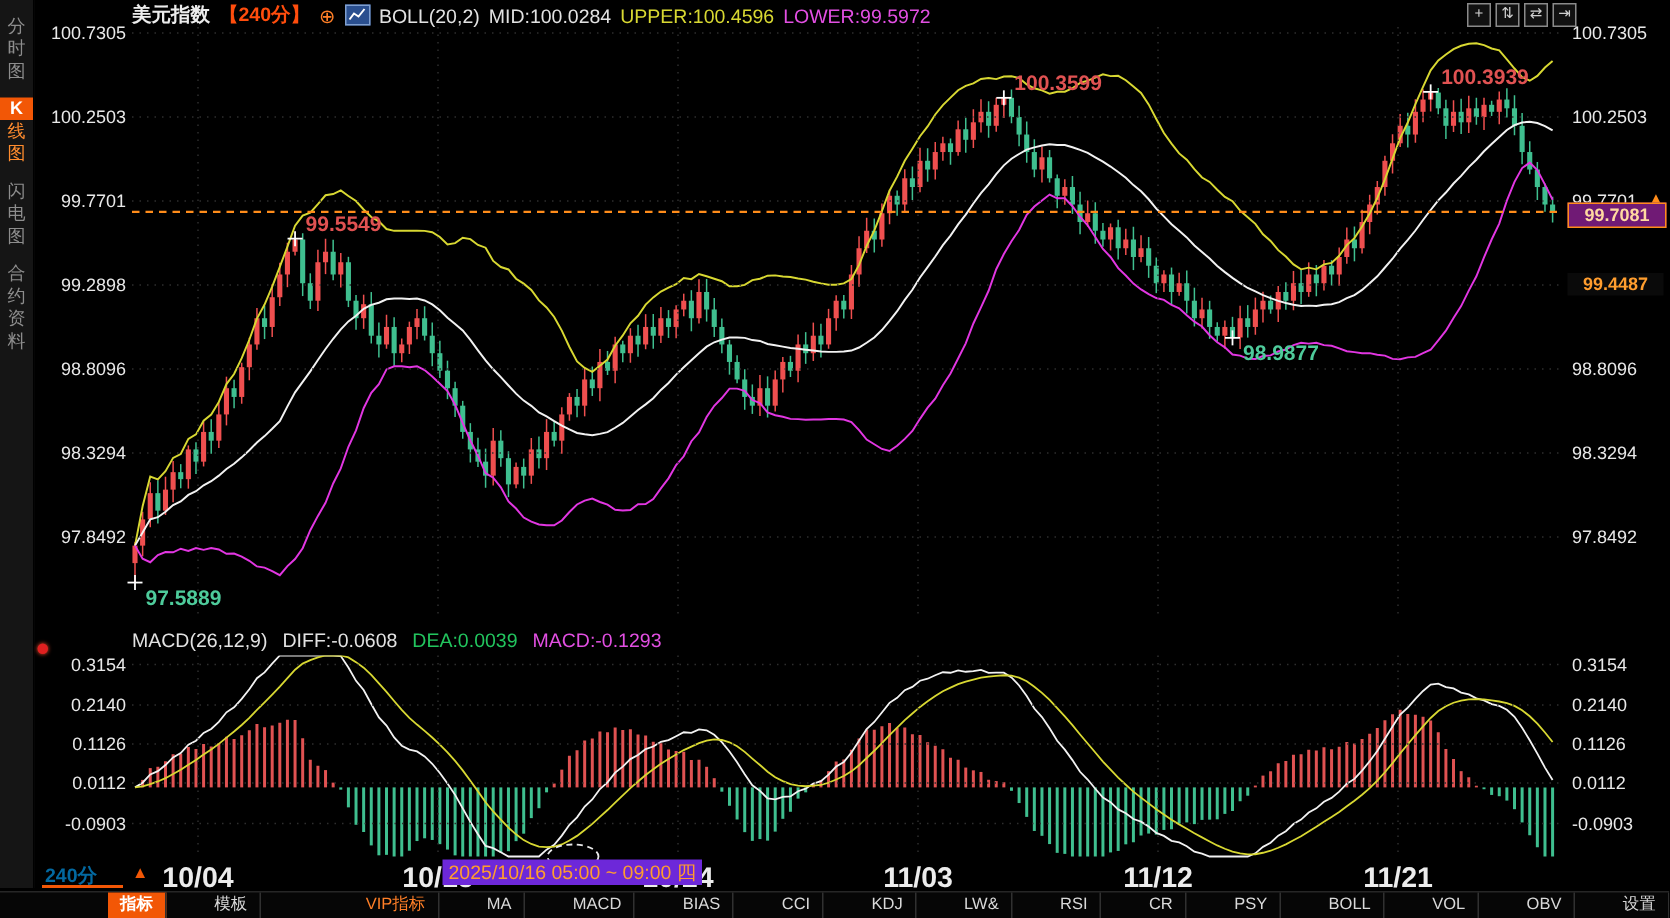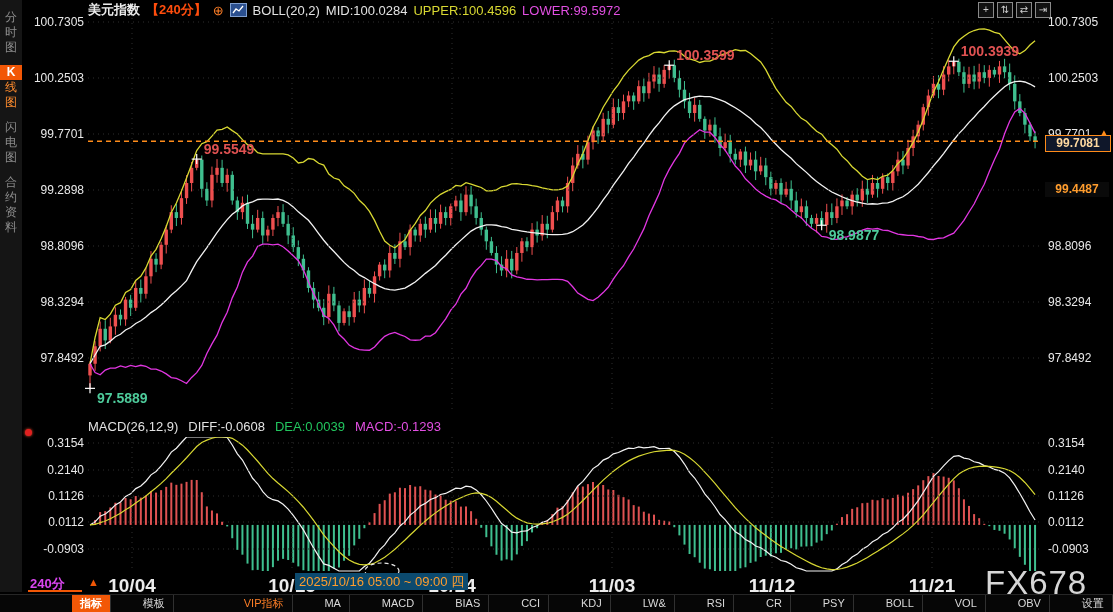--- a/index.html
+++ b/index.html
@@ -21,33 +21,33 @@
   .h-yellow{color:#d8d832;}
   .h-mag{color:#e24fe2;}
   
   #topicons{position:absolute;left:978px;top:2px;display:flex;gap:3px;}
   .ticon{width:14px;height:14px;border:1px solid #8a8a8a;color:#cfcfcf;font-size:10px;line-height:14px;text-align:center;background:#111;cursor:pointer;}
   
   .ylab{position:absolute;font-size:12px;color:#e8e8e8;}
   .ylab.l{left:24px;width:60px;text-align:right;}
   .ylab.r{left:1048px;width:62px;text-align:left;}
   
-  #curbox{position:absolute;left:1045px;top:135px;width:64px;height:15px;border:1px solid #ff8c1a;background:#0f172a;
+  #curbox{position:absolute;left:1045px;top:135px;width:64px;height:15px;border:1px solid #ff8c1a;background:#701a75;
           color:#ffd9a0;font-size:12px;font-weight:bold;text-align:center;line-height:15px;}
   #secbox{position:absolute;left:1045px;top:163px;width:64px;height:15px;background:#0a0a0a;
           color:#ff9d2e;font-size:12px;font-weight:bold;text-align:center;line-height:15px;}
   #praarrow{position:absolute;left:1099px;top:127px;color:#ff8c1a;font-size:10px;}
   
   #macdhdr{position:absolute;left:88px;top:419px;font-size:13px;display:flex;gap:10px;white-space:nowrap;}
   
-  #perbtn{position:absolute;left:30px;top:575px;color:#d946ef;font-size:13px;font-weight:bold;}
+  #perbtn{position:absolute;left:30px;top:575px;color:#0369a1;font-size:13px;font-weight:bold;}
   #perarrow{position:absolute;left:88px;top:576px;color:#f25706;font-size:11px;}
   #perline{position:absolute;left:28px;top:590px;width:54px;height:2px;background:#f25706;}
   .xlab{position:absolute;top:575px;width:60px;margin-left:-30px;text-align:center;color:#ececec;font-size:19px;font-weight:bold;}
-  #tooltip{position:absolute;left:295px;top:573px;height:17px;background:#0c4a6e;color:#ff9d2e;font-size:13px;
+  #tooltip{position:absolute;left:295px;top:573px;height:17px;background:#6d28d9;color:#ff9d2e;font-size:13px;
            line-height:17px;padding:0 4px;white-space:nowrap;z-index:5;}
   #wm{position:absolute;left:985px;top:564px;font-size:33px;color:#d6d6d6;letter-spacing:1px;z-index:6;}
   
   #toolbar{position:absolute;left:0;top:594px;width:1113px;height:18px;background:#060606;border-top:1px solid #262626;display:flex;align-items:stretch;justify-content:space-between;}
   #toolbar .spacer{width:48px;}
   .tbtn{padding:0 8px;font-size:11px;line-height:17px;color:#d9d9d9;border-right:1px solid #303030;cursor:pointer;white-space:nowrap;}
   .tbtn:first-of-type{border-left:1px solid #303030;}
   .tbtn.active{background:#f25706;color:#fff;font-weight:bold;}
   .tbtn.vip{color:#ff7f27;margin-left:38px;}
   #alertdot{position:absolute;left:25px;top:429px;width:7px;height:7px;border-radius:50%;background:#e02020;box-shadow:0 0 3px #ff5030;}
@@ -772,21 +772,20 @@
   <div id="perline"></div>
   <div id="xlabels">
       <div class="xlab" style="left: 132px;">10/04</div>
       <div class="xlab" style="left: 292px;">10/15</div>
       <div class="xlab" style="left: 452px;">10/24</div>
       <div class="xlab" style="left: 612px;">11/03</div>
       <div class="xlab" style="left: 772px;">11/12</div>
       <div class="xlab" style="left: 932px; text-align: center;">11/21</div>
     </div>
   <div id="tooltip">2025/10/16 05:00 ~ 09:00 四</div>
-  <div id="wm">FX678</div>
 
   <div id="toolbar">
     <div class="spacer"></div>
   <div class="tbtn active">指标</div>
       <div class="tbtn">模板</div>
       <div class="tbtn vip">VIP指标</div>
       <div class="tbtn">MA</div>
       <div class="tbtn">MACD</div>
       <div class="tbtn">BIAS</div>
       <div class="tbtn">CCI</div>

